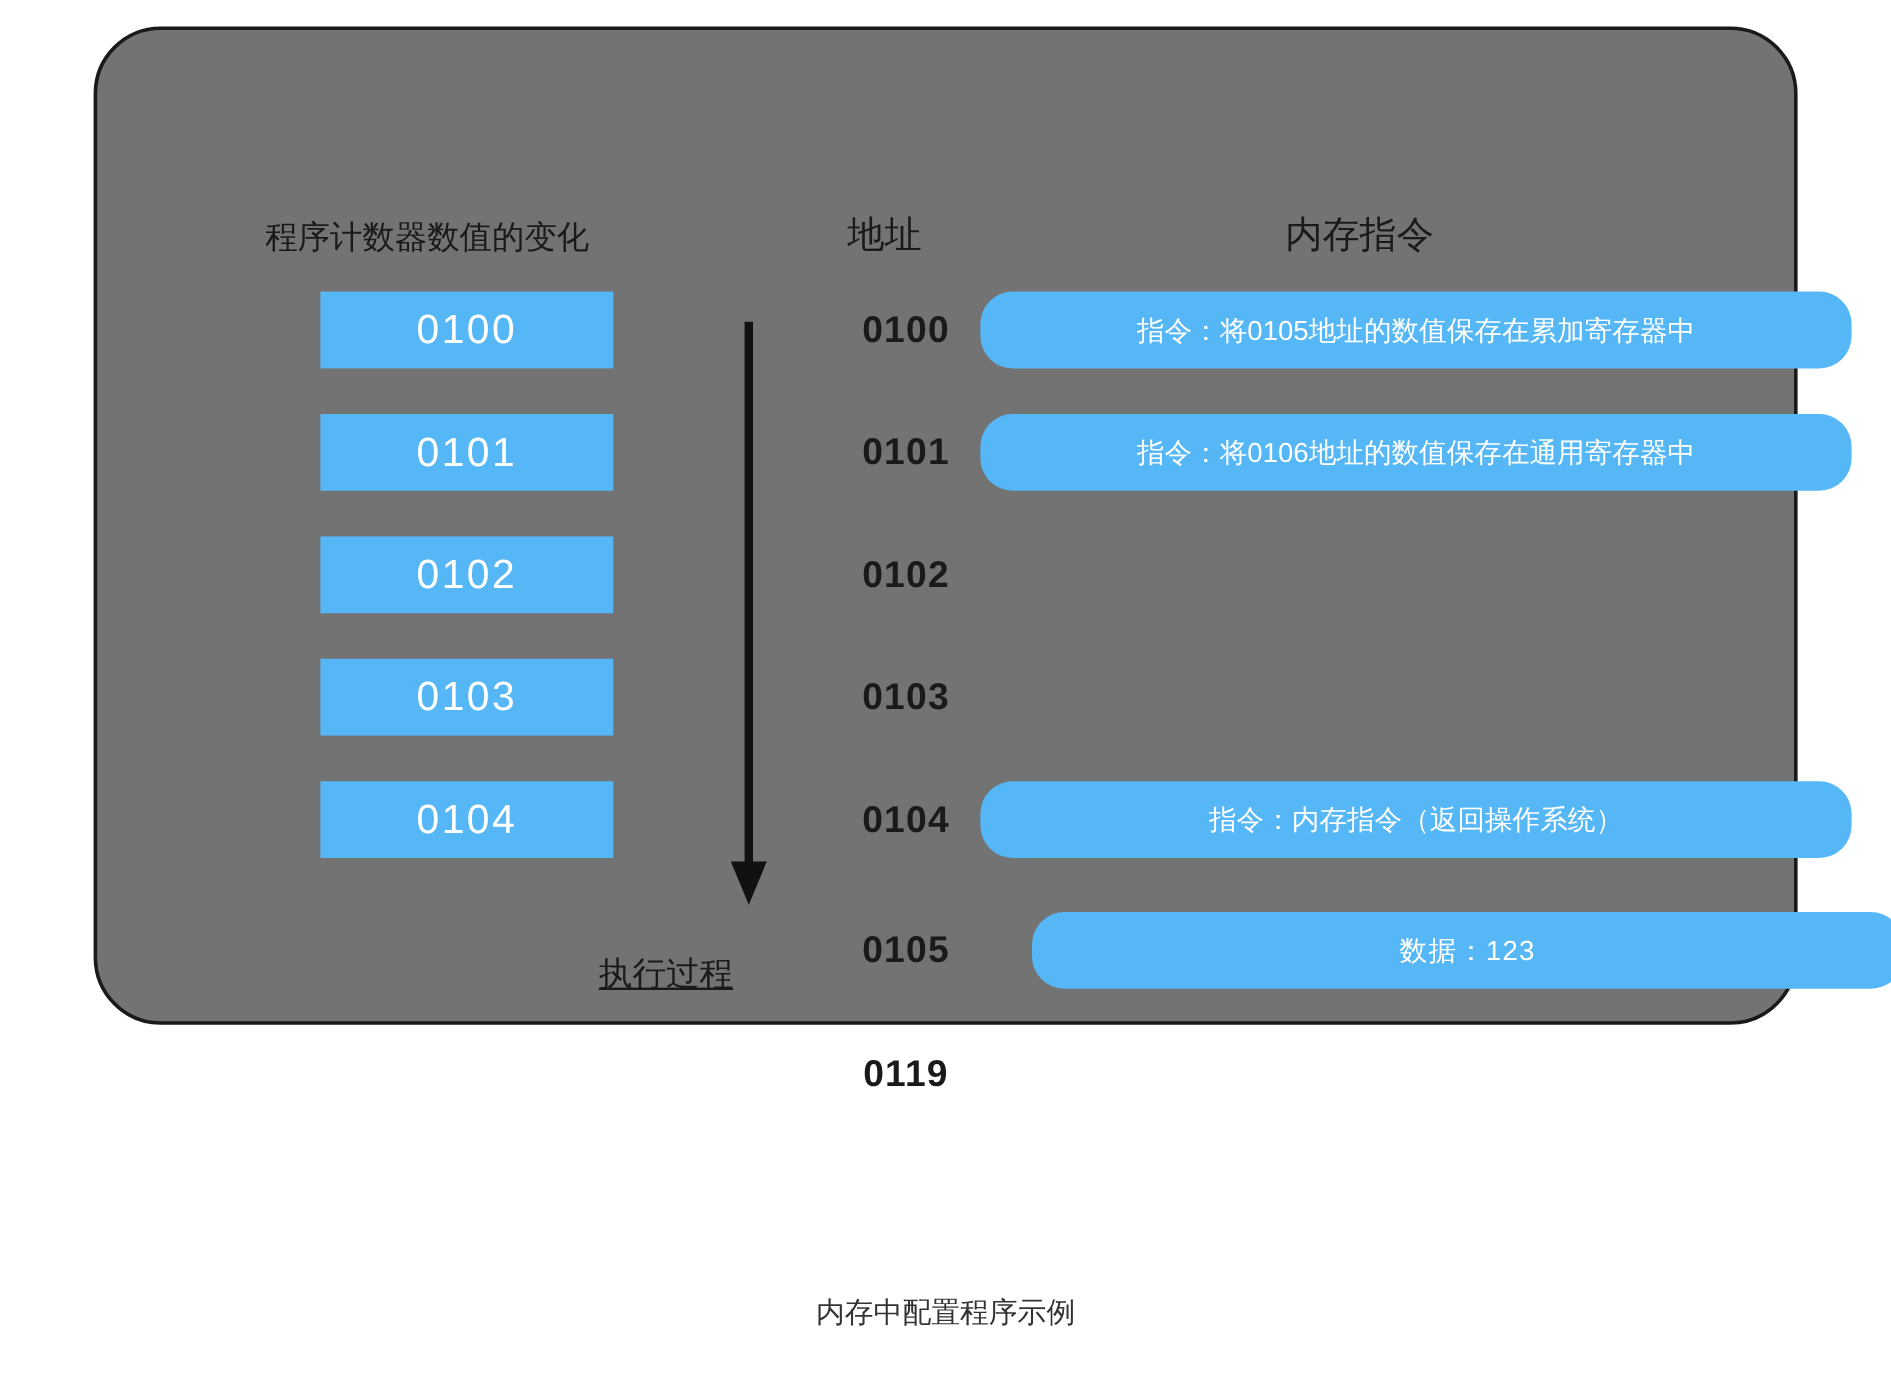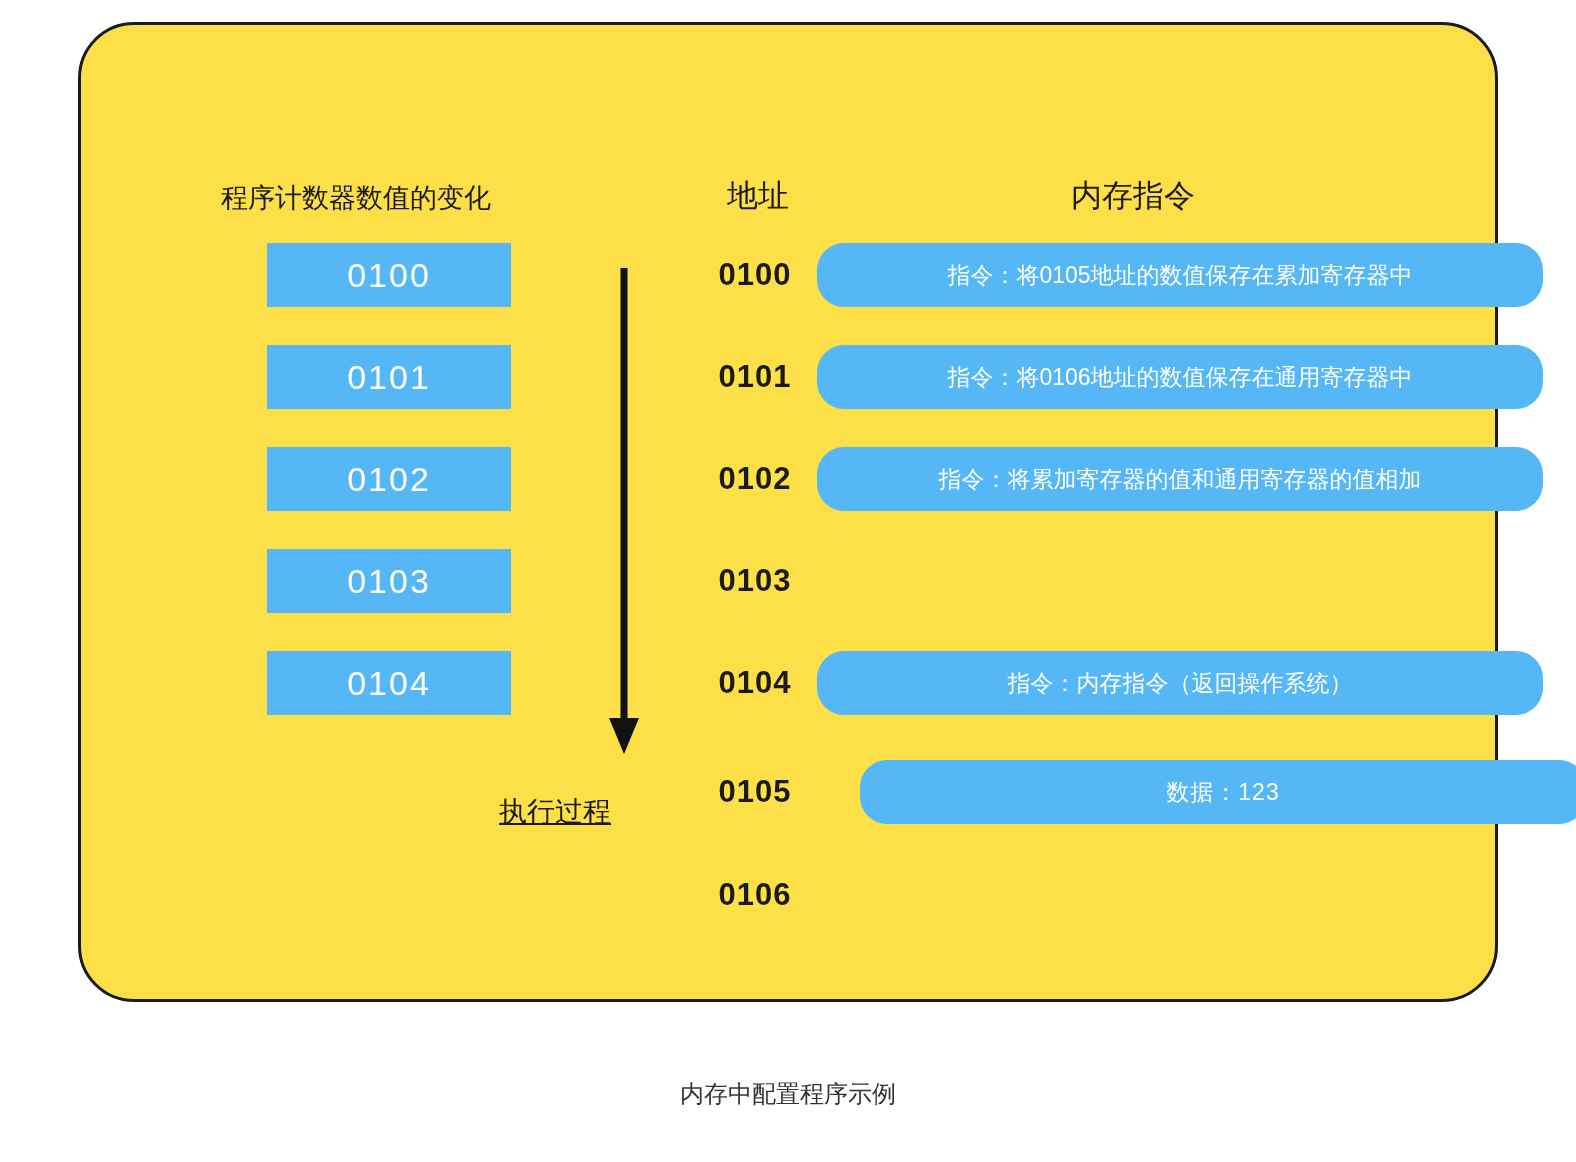--- a/index.html
+++ b/index.html
@@ -14,36 +14,36 @@
     color: #1a1a1a;
     position: relative;
     overflow: hidden;
   }
 
   #diagram-frame {
     position: absolute;
     left: 78px;
     top: 22px;
     width: 1420px;
-    height: 980px;
+    height: 832px;
     border: 3px solid #1a1a1a;
     border-radius: 56px;
     box-sizing: border-box;
-    background: #fde047;
+    background: #737373;
   }
 
   .col-header {
     position: absolute;
     font-size: 31px;
     color: #1a1a1a;
     white-space: nowrap;
     font-weight: 400;
   }
   #header-pc      { left: 140px; top: 155px; font-size: 27px; }
-  #header-address { left: 646px; top: 150px; }
+  #header-address { left: 625px; top: 150px; }
   #header-memory  { left: 990px; top: 150px; }
 
   
   .pc-cell {
     position: absolute;
     left: 186px;
     width: 244px;
     height: 64px;
     background: #56b7f7;
     color: #ffffff;
@@ -136,23 +136,22 @@
     <polygon points="18,486 3,450 33,450" fill="#111111"></polygon>
   </svg>
   <div id="exec-arrow-label">执行过程</div>
 
   <div class="addr-cell" style="top:218px">0100</div>
   <div class="addr-cell" style="top:320px">0101</div>
   <div class="addr-cell" style="top:422px">0102</div>
   <div class="addr-cell" style="top:524px">0103</div>
   <div class="addr-cell" style="top:626px">0104</div>
   <div class="addr-cell" style="top:735px">0105</div>
-  <div class="addr-cell" style="top:838px">0106</div>
+  <div class="addr-cell" style="top:838px">0119</div>
 
   <div class="mem-cell" style="top:218px">指令：将0105地址的数值保存在累加寄存器中</div>
   <div class="mem-cell" style="top:320px">指令：将0106地址的数值保存在通用寄存器中</div>
-  <div class="mem-cell" style="top:422px">指令：将累加寄存器的值和通用寄存器的值相加</div>
   <div class="mem-cell" style="top:626px">指令：内存指令（返回操作系统）</div>
   <div class="mem-cell data-row" style="top:735px">数据：123</div>
 
 </div>
 
 <div id="caption">内存中配置程序示例</div>
 
 </body></html>

